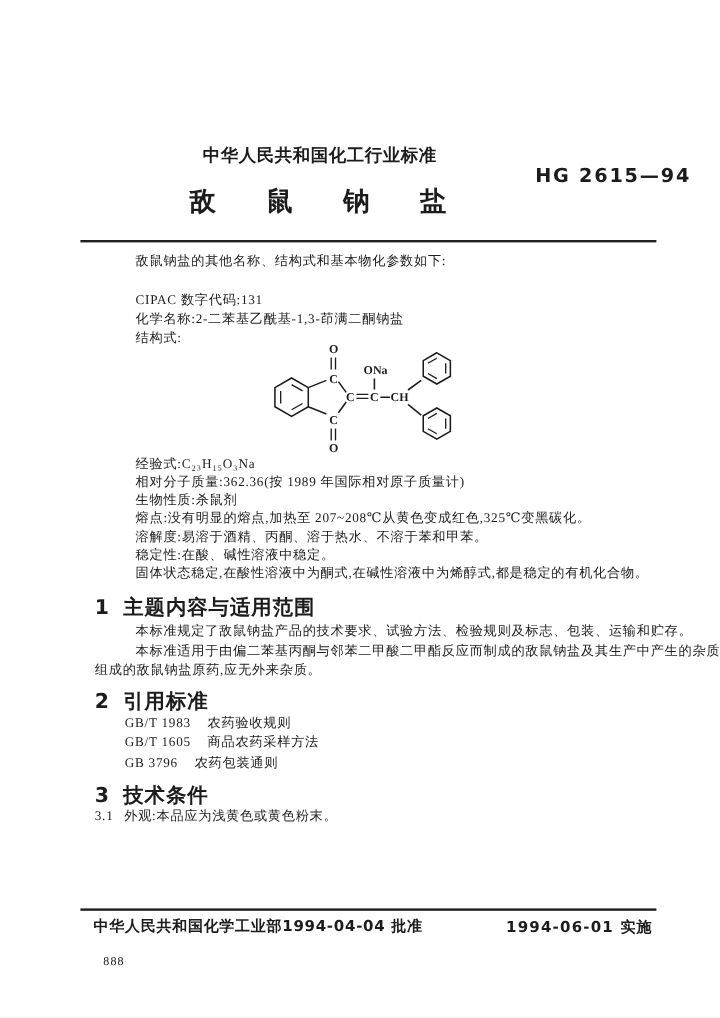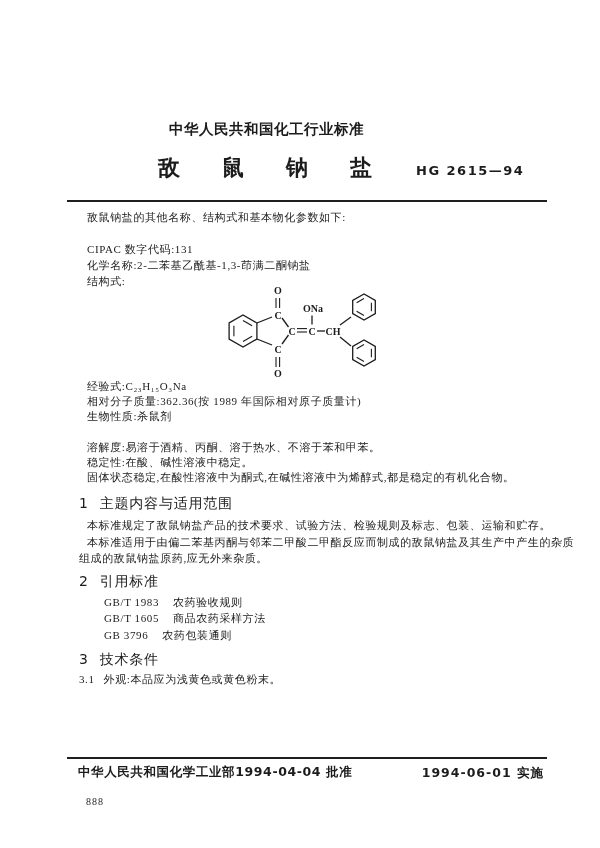--- a/index.html
+++ b/index.html
@@ -8,34 +8,34 @@
     background:#ffffff; overflow:hidden;
     font-family:"Liberation Serif","DejaVu Serif",serif;
     color:#1c1c1c;
   }
   .abs { position:absolute; white-space:nowrap; }
   .std-header {
     left:169px; top:120px; font-size:14.5px; font-weight:bold;
     letter-spacing:0.5px; font-family:"DejaVu Sans","Liberation Sans",sans-serif;
   }
   .std-number {
-    left:416px; top:137px; font-size:13px; font-weight:bold;
-    letter-spacing:1.5px; font-family:"DejaVu Sans","Liberation Sans",sans-serif;margin-top:26px;
+    left:446px; top:137px; font-size:16px; font-weight:bold;
+    letter-spacing:1.5px; font-family:"DejaVu Sans","Liberation Sans",sans-serif;
   }
   .doc-title {
     left:158px; top:153px; font-size:22px; font-weight:bold;
     letter-spacing:42px; font-family:"DejaVu Sans","Liberation Sans",sans-serif;
   }
   .rule { position:absolute; left:67px; width:480px; height:2px; background:#1f1f1f; }
   .rule-top { top:200px; }
   .rule-footer { top:757px; }
   .line { position:absolute; font-size:11px; letter-spacing:0.6px; white-space:nowrap; }
-  .indent { left:87px;text-align:right; }
+  .indent { left:113px;text-align:right; }
   .flush { left:79px; }
-  .sec-heading { font-weight:normal; font-size:14px; letter-spacing:0.8px;
+  .sec-heading { font-weight:bold; font-size:17px; letter-spacing:0.8px;
     font-family:"DejaVu Sans","Liberation Sans",sans-serif; }
   .sec-heading .sec-text { margin-left:11px; }
   .ref-line { left:104px; }
   .ref-line .ref-name { margin-left:14px; }
   .item-line .item-text { margin-left:9px; }
   .struct { position:absolute; left:225px; top:281px; }
   .struct line, .struct polygon { stroke:#1c1c1c; stroke-width:1.3; fill:none; }
   .struct .dbl { stroke-width:1.1; }
   .struct text {
     fill:#1c1c1c; font-size:10px; font-weight:bold;
@@ -108,20 +108,21 @@
 
     <polygon points="139,59 127.7,65.5 127.7,78.5 139,85 150.3,78.5 150.3,65.5"></polygon>
     <line class="dbl" x1="139" y1="63.5" x2="131.6" y2="67.75"></line>
     <line class="dbl" x1="131.6" y1="76.25" x2="139" y2="80.5"></line>
     <line class="dbl" x1="146.4" y1="76.25" x2="146.4" y2="67.75"></line>
   </svg>
 
   <div class="line indent" style="top:379px">经验式:C₂₃H₁₅O₃Na</div>
   <div class="line indent" style="top:394px">相对分子质量:362.36(按 1989 年国际相对原子质量计)</div>
   <div class="line indent" style="top:409px">生物性质:杀鼠剂</div>
+  <div class="line indent" style="top:424px">熔点:没有明显的熔点,加热至 207~208℃从黄色变成红色,325℃变黑碳化。</div>
   <div class="line indent" style="top:440px">溶解度:易溶于酒精、丙酮、溶于热水、不溶于苯和甲苯。</div>
   <div class="line indent" style="top:455px">稳定性:在酸、碱性溶液中稳定。</div>
   <div class="line indent" style="top:470px">固体状态稳定,在酸性溶液中为酮式,在碱性溶液中为烯醇式,都是稳定的有机化合物。</div>
 
   <div class="line flush sec-heading" style="top:495px">
     <span class="sec-num">1</span><span class="sec-text">主题内容与适用范围</span>
   </div>
   <div class="line indent" style="top:518px">本标准规定了敌鼠钠盐产品的技术要求、试验方法、检验规则及标志、包装、运输和贮存。</div>
   <div class="line indent" style="top:535px">本标准适用于由偏二苯基丙酮与邻苯二甲酸二甲酯反应而制成的敌鼠钠盐及其生产中产生的杂质</div>
   <div class="line flush" style="top:551px">组成的敌鼠钠盐原药,应无外来杂质。</div>

